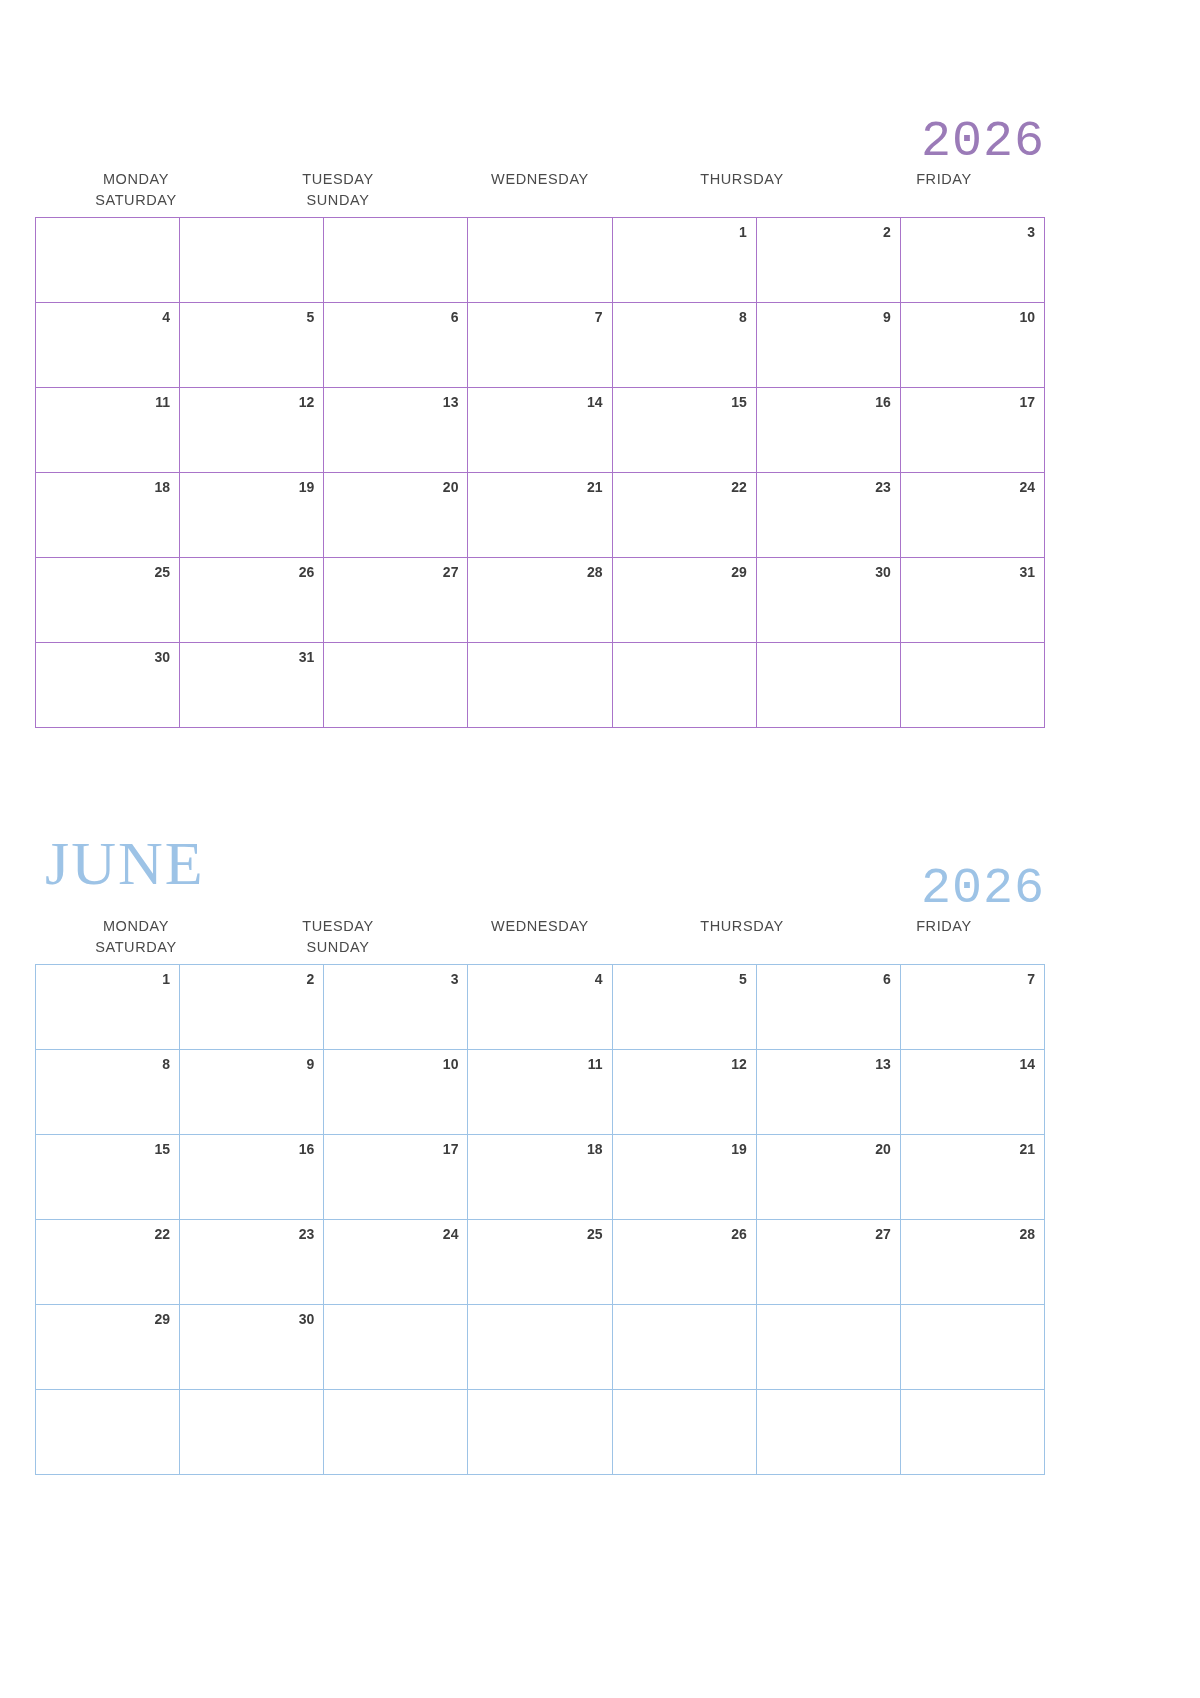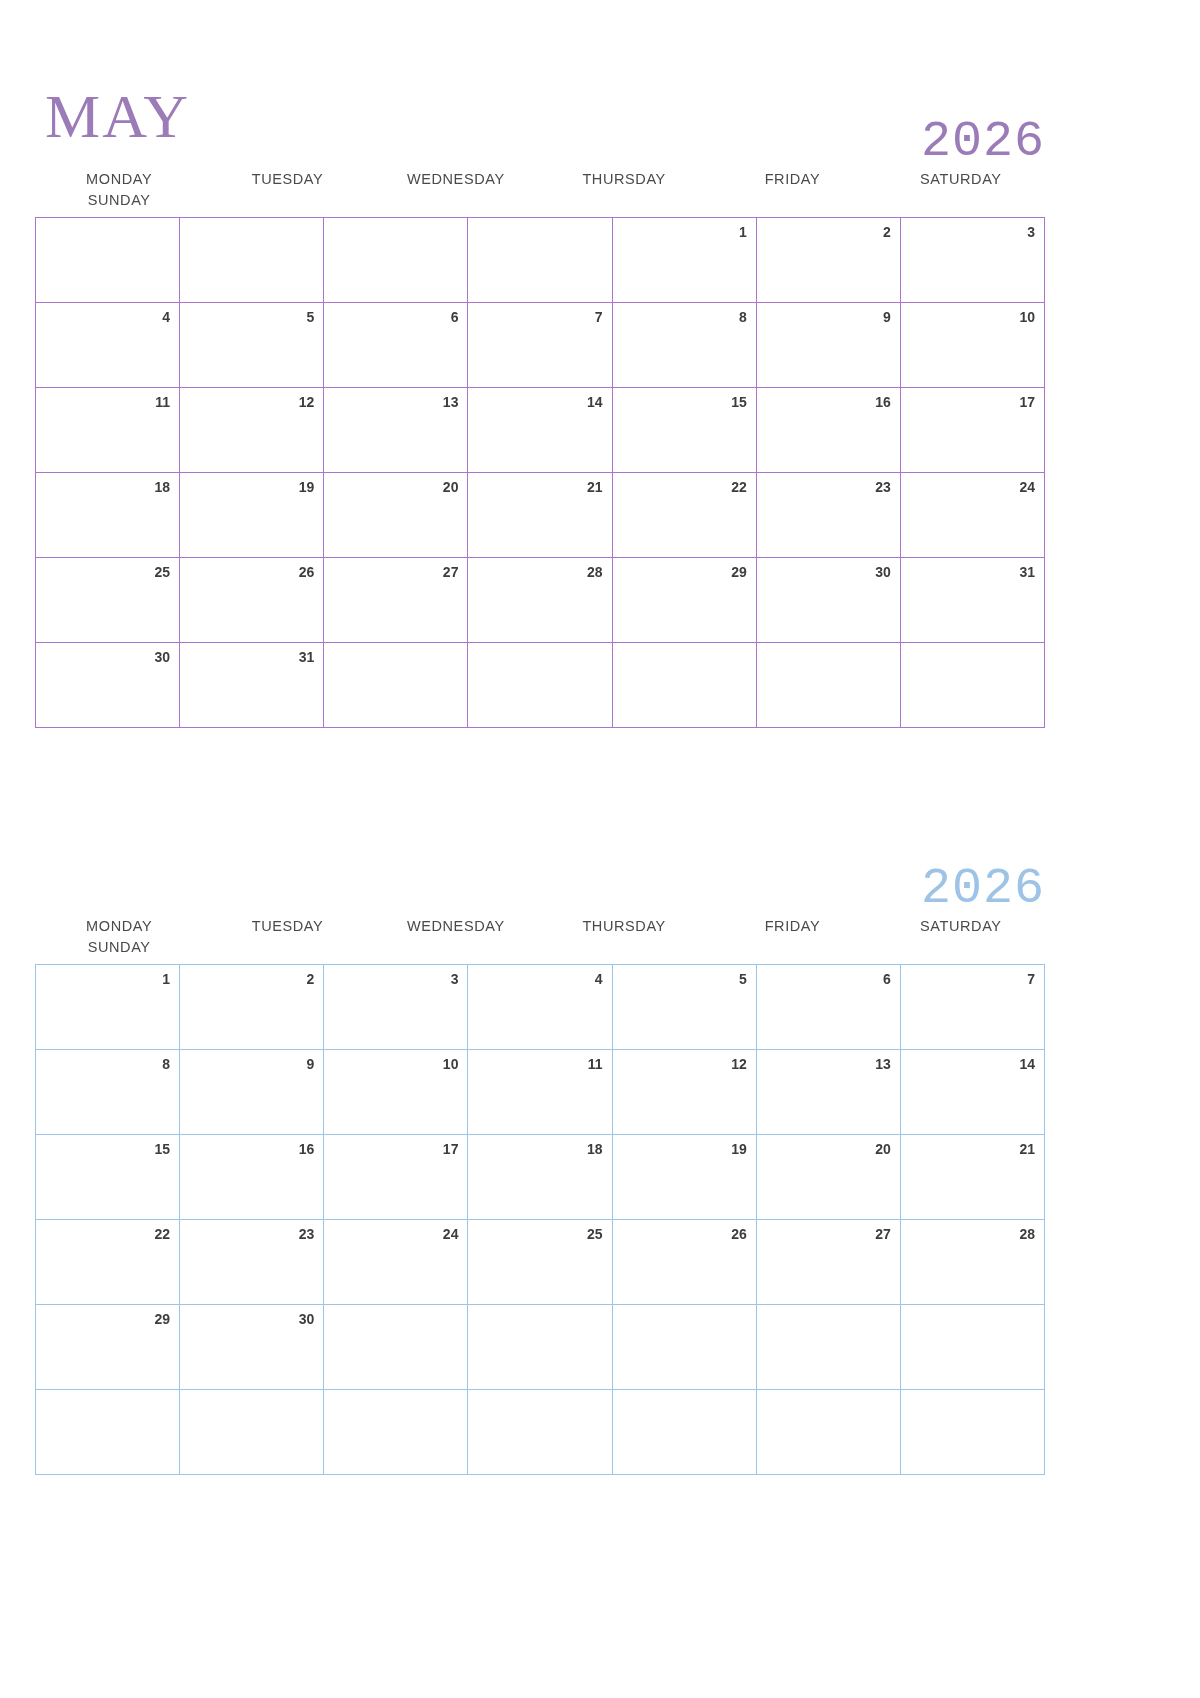--- a/index.html
+++ b/index.html
@@ -48,21 +48,21 @@
     font-family: Liberation Mono, monospace;
     font-size: 50px;
     letter-spacing: 1px;
     line-height: 1;
   }
   .may .month-name, .may .month-year { color: #9b7bb8; }
   .june .month-name, .june .month-year { color: #9dc3e6; }
 
   .weekday-row {
     display: grid;
-    grid-template-columns: repeat(6, 1fr);
+    grid-template-columns: repeat(5, 1fr);
     margin-bottom: 4px;
   }
   .weekday {
     font-size: 14.5px;
     letter-spacing: 0.6px;
     color: #4a4a4a;
     text-align: center;
     padding-bottom: 5px;
   }
   .grid {
@@ -99,21 +99,20 @@
     color: #3d3d3d;
   }
 </style>
 </head>
 <body>
 
 <div class="page">
 
   <section class="month-block may" id="may-block">
     <div class="month-header">
-      <div class="month-name">MAY</div>
       <div class="month-year">2026</div>
     </div>
     <div class="weekday-row">
       <div class="weekday">MONDAY</div>
       <div class="weekday">TUESDAY</div>
       <div class="weekday">WEDNESDAY</div>
       <div class="weekday">THURSDAY</div>
       <div class="weekday">FRIDAY</div>
       <div class="weekday">SATURDAY</div>
       <div class="weekday">SUNDAY</div>
@@ -248,20 +247,21 @@
           <span class="daynum"></span>
         </div>
       <div class="cell">
           <span class="daynum"></span>
         </div>
     </div>
   </section>
 
   <section class="month-block june" id="june-block">
     <div class="month-header">
+      <div class="month-name">JUNE</div>
       <div class="month-year">2026</div>
     </div>
     <div class="weekday-row">
       <div class="weekday">MONDAY</div>
       <div class="weekday">TUESDAY</div>
       <div class="weekday">WEDNESDAY</div>
       <div class="weekday">THURSDAY</div>
       <div class="weekday">FRIDAY</div>
       <div class="weekday">SATURDAY</div>
       <div class="weekday">SUNDAY</div>

